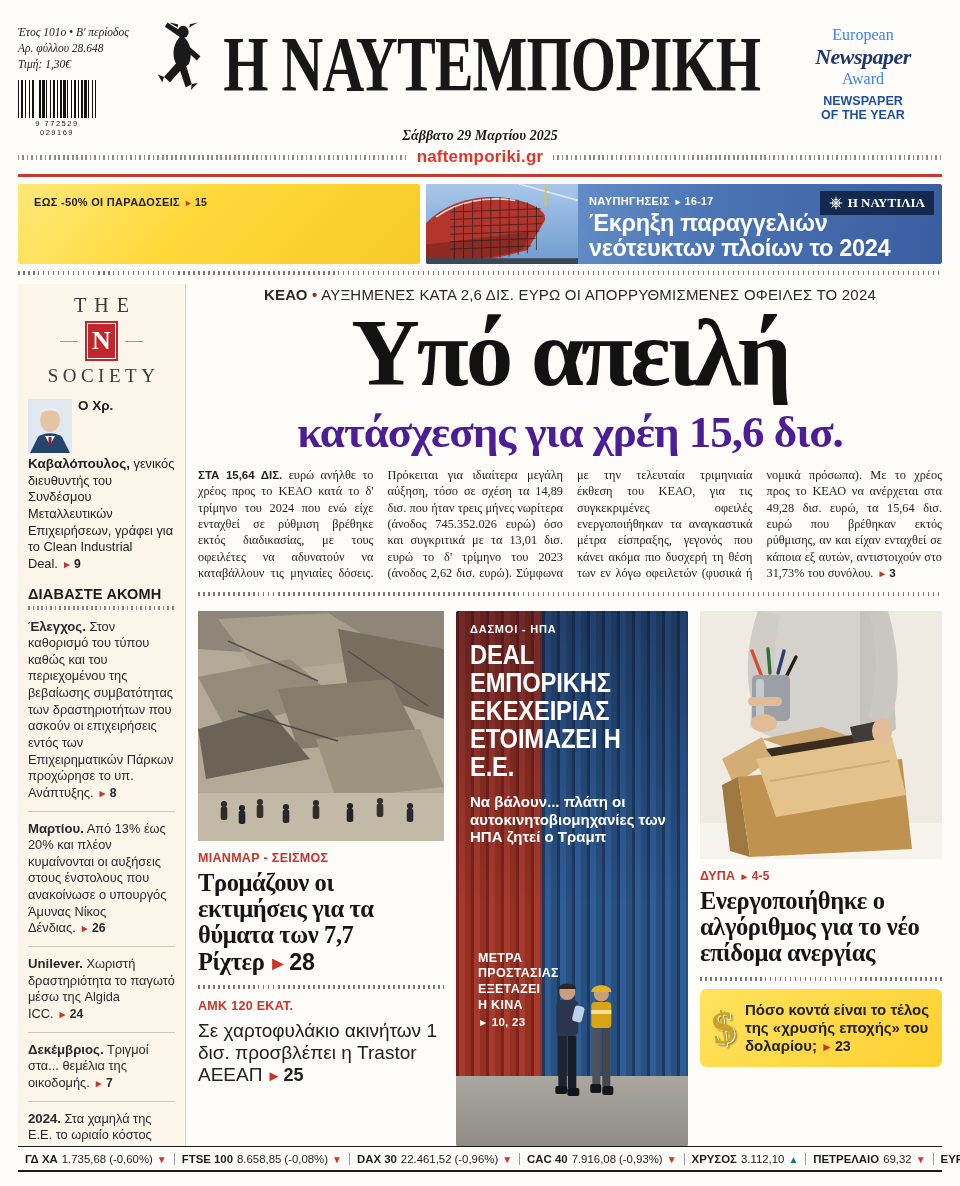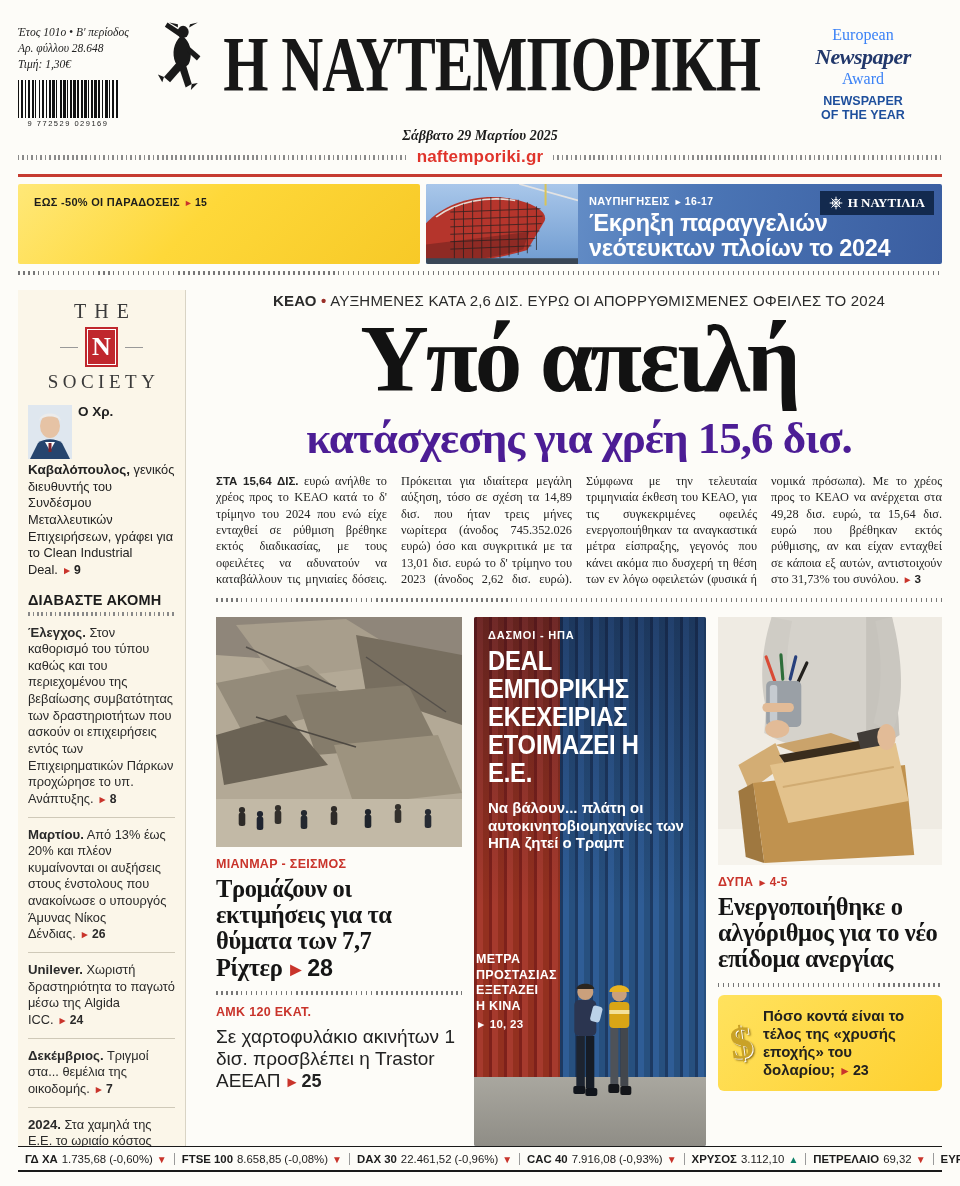--- a/index.html
+++ b/index.html
@@ -9,21 +9,21 @@
   }
   *{margin:0;padding:0;box-sizing:border-box}
   body{background:#e8e8e8;font-family:var(--sans);color:var(--ink)}
   .page{width:960px;height:1186px;background:#fdfcf8;margin:0 auto;padding:12px 18px 14px;
         display:flex;flex-direction:column;overflow:hidden;position:relative}
 
   
   .masthead{display:flex;align-items:flex-start;height:116px;position:relative}
   .mast-left{width:118px;padding-top:12px;flex:none}
   .mast-meta{font:italic 11.5px/1.4 var(--serif);color:#222}
-  .barcode{margin-top:8px;width:100px}
+  .barcode{margin-top:8px;width:78px}
   .bars{height:38px;background:repeating-linear-gradient(90deg,#111 0 1.5px,transparent 1.5px 3px,
         #111 3px 5.5px,transparent 5.5px 7px,#111 7px 8px,transparent 8px 10.5px)}
   .bar-digits{font:7.5px var(--sans);letter-spacing:1.5px;text-align:center;margin-top:1px}
   .mast-center{flex:1;display:flex;align-items:center;justify-content:center;gap:12px;padding-top:8px;min-width:0}
   .hermes{flex:none}
   .paper-title{font:700 60px var(--serif);letter-spacing:-1px;white-space:nowrap;
                transform:scale(.97,1.3);transform-origin:center;color:#171717}
   .mast-award{width:158px;flex:none;text-align:center;padding-top:14px;line-height:1.05}
   .award-top,.award-bottom{font:16px var(--serif);color:#3b82f6}
   .award-mid{font:italic 700 22px var(--serif);color:#22386b;letter-spacing:-.5px}
@@ -44,21 +44,21 @@
                background:linear-gradient(100deg,#7ea7d9 0%,#4a74b4 55%,#3a5da0 100%)}
   .ship-pic{position:absolute;left:0;top:0;height:100%;width:152px}
   .banner-blue-inner{position:absolute;left:163px;top:11px;right:10px}
   .banner-kicker-light{font:700 11px var(--sans);color:#fff;letter-spacing:.4px}
   .banner-blue h2{font:600 23.5px/1.08 var(--sans);color:#fff;margin-top:4px;letter-spacing:-.3px}
   .naytilia-badge{position:absolute;top:7px;right:8px;background:#132a4e;color:#fff;
                   display:flex;align-items:center;gap:5px;padding:4px 9px;font:700 13px var(--serif)}
   .dotted{height:4px;background:repeating-linear-gradient(90deg,#777 0 1.5px,transparent 1.5px 5px);margin:7px 0}
 
   
-  .content{display:flex;gap:30px;flex:1;min-height:0;margin-top:8px}
+  .content{display:flex;gap:12px;flex:1;min-height:0;margin-top:2px}
   .sidebar{width:168px;flex:none;background:#fbf6e9;border-right:1px solid #d9d4c5;
            padding:10px 10px 6px;overflow:hidden}
   .society{text-align:center;color:#3a3a3a;margin-bottom:10px}
   .society .the{font:20px var(--serif);letter-spacing:8px;margin-left:8px}
   .nrow{display:flex;align-items:center;justify-content:center;gap:7px;margin:4px 0}
   .ndash{width:18px;border-top:1px solid #999;height:0}
   .nbox{width:33px;height:40px;background:#c0272d;color:#fff;display:flex;align-items:center;
         justify-content:center;font:700 26px var(--serif);box-shadow:inset 0 0 0 2px #c0272d,inset 0 0 0 3px #fff}
   .society .soc{font:19px var(--serif);letter-spacing:4.5px;margin-left:4px}
   .author{font:12.8px/1.3 var(--sans);color:#222;overflow:hidden}
@@ -100,21 +100,21 @@
   .poster .blue-c{position:absolute;right:0;top:0;bottom:13%;width:63%;
      background:repeating-linear-gradient(90deg,#1d3a63 0 3px,#2f5d96 3px 9px,#27507f 9px 15px)}
   .poster .ground{position:absolute;left:0;right:0;bottom:0;height:13%;
      background:linear-gradient(#a9a79f,#8f8d86)}
   .poster .shade{position:absolute;inset:0;background:linear-gradient(rgba(10,10,30,.35),rgba(10,10,30,0) 55%)}
   .poster-text{position:absolute;left:14px;top:12px;right:10px;color:#fff}
   .poster-kicker{font:800 11px var(--sans);letter-spacing:.8px}
   .poster-title{font:800 27px/1.04 var(--sans);margin-top:6px;letter-spacing:-.2px}
   .poster-title div{transform:scaleX(.88);transform-origin:left}
   .poster-sub{font:700 15px/1.18 var(--sans);margin-top:12px}
-  .poster-side{position:absolute;left:2px;bottom:22%;color:#fff;font:800 12.5px/1.25 var(--sans);letter-spacing:.3px}
+  .poster-side{position:absolute;left:22px;bottom:22%;color:#fff;font:800 12.5px/1.25 var(--sans);letter-spacing:.3px}
   .poster-side .pgs{font:700 11.5px var(--sans);margin-top:3px}
   .poster-side .pgs::before{content:"► ";font-size:.9em}
   .poster-people{position:absolute;left:50%;bottom:9%;transform:translateX(-38%)}
 
   
   .dollar-box{background:linear-gradient(135deg,#ffe25e,#fed02f);border-radius:6px;
               display:flex;align-items:center;gap:10px;padding:12px 12px;margin-top:6px}
   .dollar-icon{font:700 46px var(--serif);color:#c9a227;transform:rotate(-8deg);
                text-shadow:1px 1px 0 #fff,2px 2px 2px #8a6d1b;flex:none;line-height:1}
   .dollar-icon::before{content:"$"}

